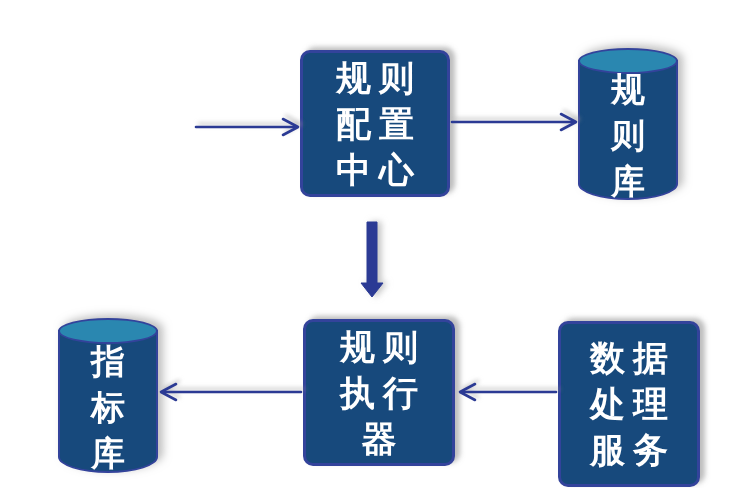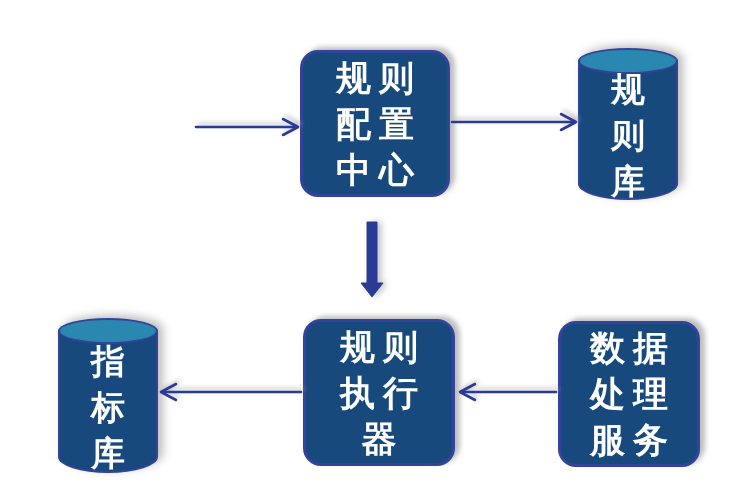--- a/index.html
+++ b/index.html
@@ -33,26 +33,26 @@
     width: 150px; height: 146px;
     background: #17497c;
     border: 2px solid #2c3e8e;
     border-radius: 50%;
     box-shadow: 5px -3px 5px rgba(125,125,125,0.5);
   }
   .circle .label { letter-spacing: 6px; margin-right: -6px; }
   .rbox {
     background: #17497c;
     border: 3px solid #33439b;
-    border-radius: 18px;
+    border-radius: 10px;
     box-shadow: 5px -3px 5px rgba(125,125,125,0.5);
   }
   .rbox.top-center   { left: 300px; top: 50px;  width: 150px; height: 147px; }
   .rbox.bottom-center{ left: 303px; top: 319px; width: 152px; height: 147px; }
-  .rbox.bottom-right { left: 558px; top: 321px; width: 142px; height: 146px; }
+  .rbox.bottom-right { left: 558px; top: 321px; width: 142px; height: 166px; }
   .cylinder {
     position: absolute;
     filter: drop-shadow(5px -3px 4px rgba(125,125,125,0.5));
   }
   .cylinder.top-right   { left: 578px; top: 48px;  width: 100px; height: 152px; }
   .cylinder.bottom-left { left: 58px;  top: 318px; width: 100px; height: 155px; }
   .cyl-body {
     position: absolute;
     left: 0; right: 0; top: 12px; bottom: 0;
     background: #17497c;

